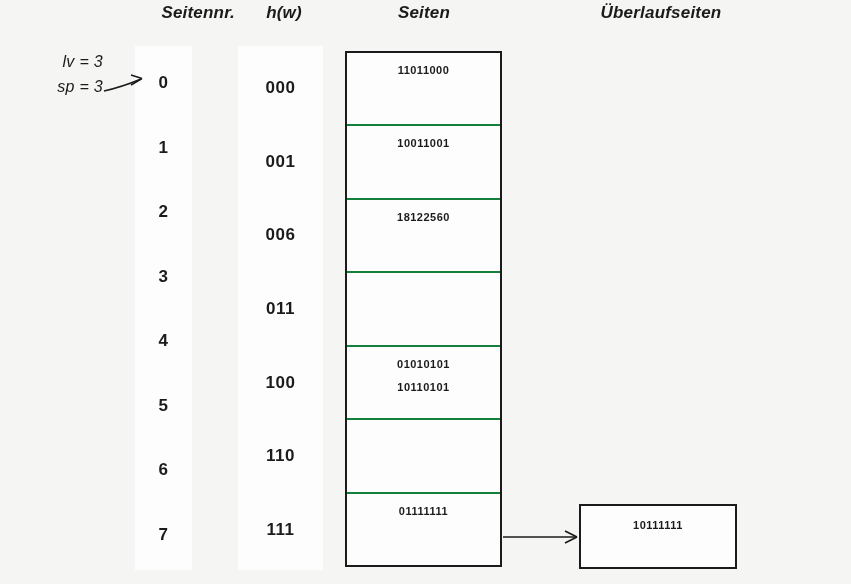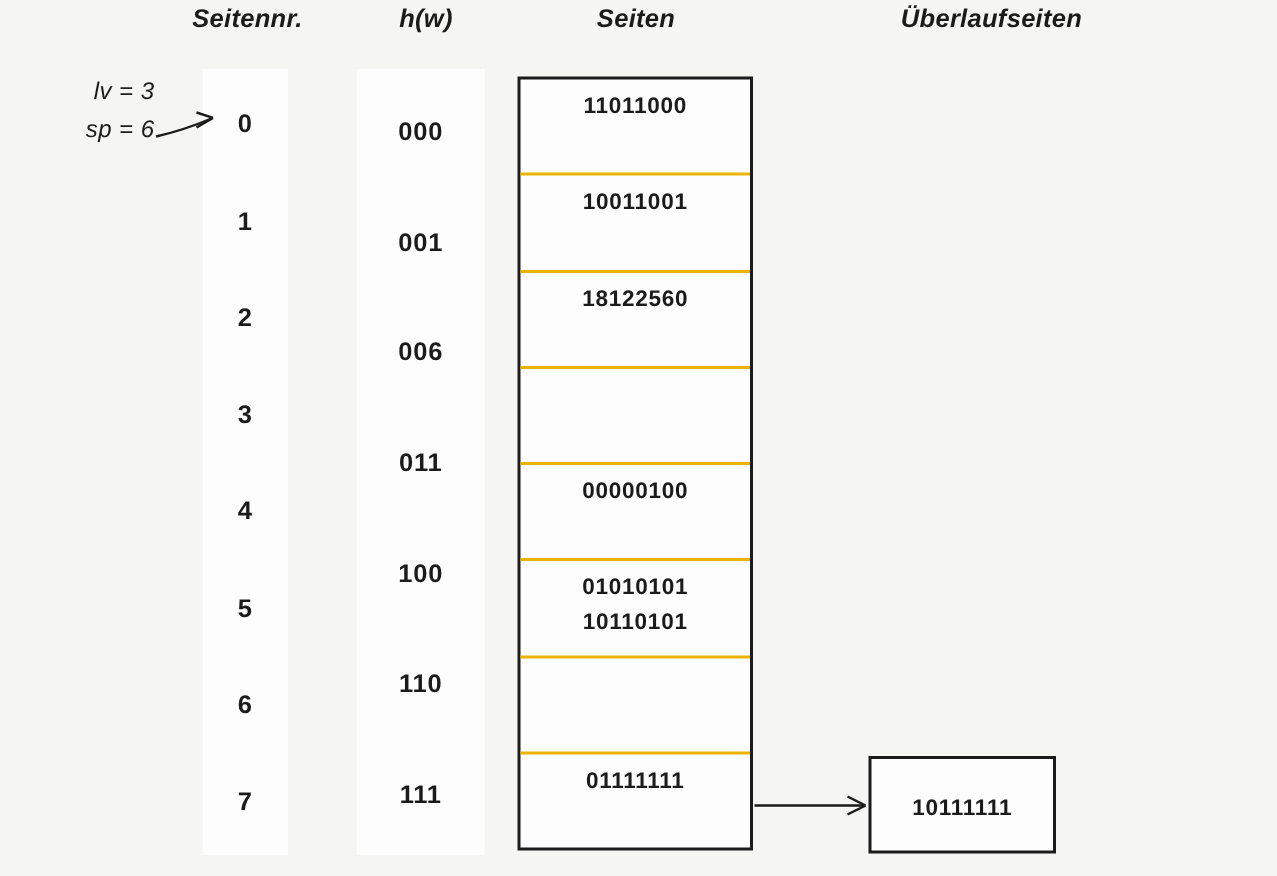--- a/index.html
+++ b/index.html
@@ -18,21 +18,21 @@
   .hdr {
     position: absolute;
     top: 3px;
     height: 22px;
     font-size: 17px;
     font-style: italic;
     font-weight: 600;
     text-align: center;
     letter-spacing: 0.2px;
   }
-  #hdr-seitennr { left: 95px;  width: 140px; }
+  #hdr-seitennr { left: 95px;  width: 140px; text-align: right; }
   #hdr-hw       { left: 234px; width: 100px; }
   #hdr-seiten   { left: 354px; width: 140px; }
   #hdr-ueberlauf{ left: 571px; width: 180px; }
 
   .strip {
     position: absolute;
     top: 46px;
     height: 524px;
     background: #fdfdfd;
   }
@@ -70,24 +70,24 @@
     display: flex;
     flex-direction: column;
   }
   #pages-box .cell {
     flex: 1;
     box-sizing: border-box;
     padding-top: 6px;
     text-align: center;
   }
   #pages-box .cell + .cell {
-    border-top: 2px solid #eab308;
+    border-top: 2px solid #15803d;
   }
   .val {
-    font-size: 15px;
+    font-size: 11px;
     font-weight: 600;
     line-height: 23px;
     letter-spacing: 0.5px;
   }
 
   #annotation {
     position: absolute;
     left: 25px;
     top: 49px;
     width: 78px;
@@ -105,44 +105,44 @@
   }
   #overflow-arrow {
     position: absolute;
     left: 502px;
     top: 527px;
   }
   #overflow-box {
     position: absolute;
     left: 579px;
     top: 504px;
-    width: 125px;
+    width: 158px;
     height: 65px;
     box-sizing: border-box;
     border: 2px solid #1b1b1b;
     background: #fdfdfd;
     text-align: center;
-    padding-top: 21px;
+    padding-top: 8px;
   }
   svg line, svg path { stroke: #1b1b1b; fill: none; }
 </style>
 </head>
 <body>
 
 <div class="hdr" id="hdr-seitennr">Seitennr.</div>
 <div class="hdr" id="hdr-hw">h(w)</div>
 <div class="hdr" id="hdr-seiten">Seiten</div>
 <div class="hdr" id="hdr-ueberlauf">Überlaufseiten</div>
 
 <div class="strip" id="strip-nr"></div>
 <div class="strip" id="strip-hash"></div>
 
 <div id="annotation">
   <div>lv = 3</div>
-  <div>sp = 6</div>
+  <div>sp = 3</div>
 </div>
 <svg id="annot-arrow" width="46" height="28">
   <path d="M2 21 Q 20 17 39 9" stroke-width="1.6"></path>
   <line x1="29" y1="5" x2="40" y2="8.6" stroke-width="1.6"></line>
   <line x1="29" y1="15" x2="40" y2="8.6" stroke-width="1.6"></line>
 </svg>
 
 <div class="labelcol" id="col-nr">
   <div class="rowlab">0</div>
   <div class="rowlab">1</div>
@@ -169,23 +169,20 @@
     <div class="val">11011000</div>
   </div>
   <div class="cell">
     <div class="val">10011001</div>
   </div>
   <div class="cell">
     <div class="val">18122560</div>
   </div>
   <div class="cell"></div>
   <div class="cell">
-    <div class="val">00000100</div>
-  </div>
-  <div class="cell">
     <div class="val">01010101</div>
     <div class="val">10110101</div>
   </div>
   <div class="cell"></div>
   <div class="cell">
     <div class="val">01111111</div>
   </div>
 </div>
 
 <svg id="overflow-arrow" width="80" height="20">

